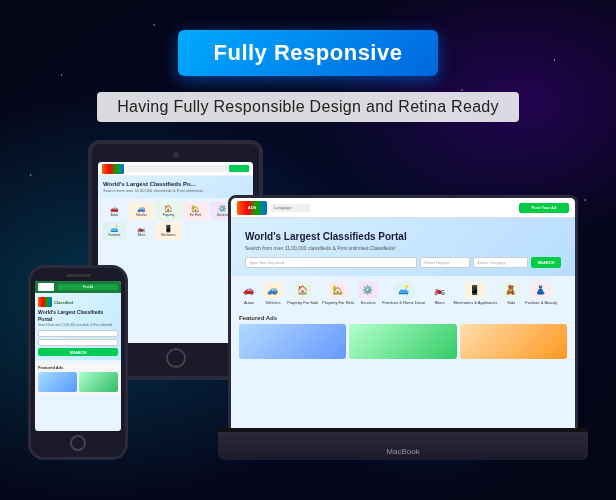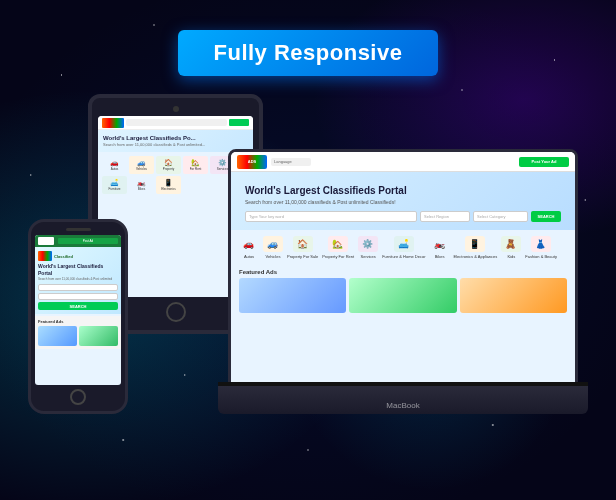--- a/index.html
+++ b/index.html
@@ -468,20 +468,21 @@
 <body>
 
 <div class="bg"></div>
 <div class="nebula"></div>
 <div class="stars"></div>
 
 <div class="content">
 
   <div class="badge">Fully Responsive</div>
 
+  <div class="subtitle">Having Fully Responsible Design and Retina Ready</div>
 
   <div class="devices-container">
 
     <div class="tablet">
       <div class="tablet-outer">
         <div class="tablet-cam"></div>
         <div class="tablet-screen">
           <div class="tscreen-nav">
             <div class="tscreen-logo"></div>
             <div class="tscreen-search"></div>

